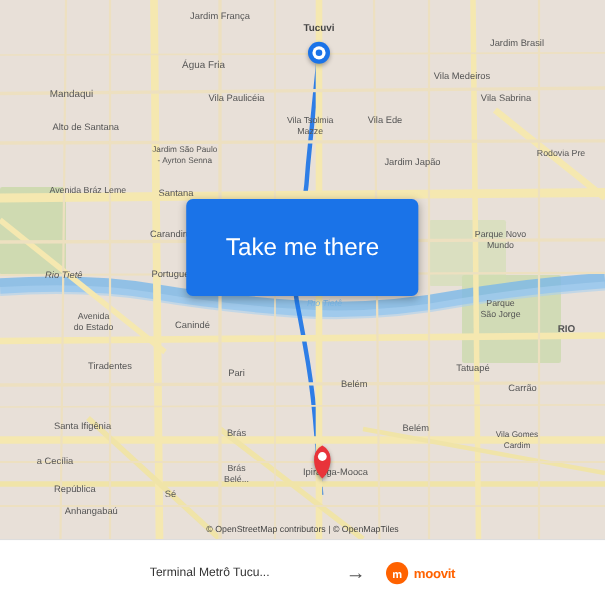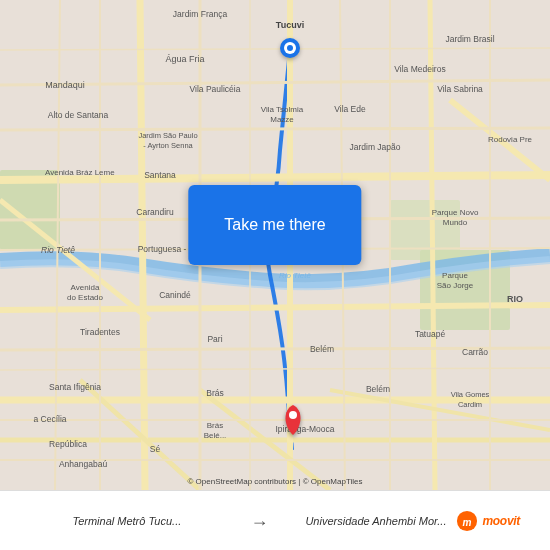--- a/index.html
+++ b/index.html
@@ -30,42 +30,41 @@
     #take-me-there-btn {
       position: absolute;
       left: 50%;
       top: 46%;
       transform: translate(-50%, -50%);
       background: #1a73e8;
       color: white;
       border: none;
       border-radius: 6px;
       padding: 31px 36px;
-      font-size: 16px;
+      font-size: 22px;
       font-weight: 500;
       cursor: pointer;
       white-space: nowrap;
       box-shadow: 0 2px 8px rgba(0,0,0,0.3);
       z-index: 10;
     }
 
     
     #bottom-bar {
       position: absolute;
       bottom: 0;
       left: 0;
       right: 0;
       height: 60px;
       background: white;
       display: flex;
       align-items: center;
-      justify-content: flex-end;
+      justify-content: center;
       padding: 0 30px;
       border-top: 1px solid #ddd;
-      font-style: italic;
     }
 
     #route-from {
       flex: 1;
       font-size: 11px;
       color: #333;
       font-weight: 500;
       max-width: 170px;
       overflow: hidden;
       text-overflow: ellipsis;
@@ -233,21 +232,20 @@
 
     <text x="275" y="484" font-size="8" fill="#444" font-family="Arial" text-anchor="middle">© OpenStreetMap contributors | © OpenMapTiles</text>
   </svg>
 
   <button id="take-me-there-btn">Take me there</button>
 </div>
 
 <div id="bottom-bar">
   <div id="route-from">Terminal Metrô Tucu...</div>
   <div id="route-arrow">→</div>
-  <div id="route-to">Universidade Anhembi Mor...</div>
   <div id="moovit-logo">
     <svg id="moovit-logo-icon" viewBox="0 0 24 24" xmlns="http://www.w3.org/2000/svg">
       <circle cx="12" cy="12" r="11" fill="#ff6200"></circle>
       <text x="12" y="17" font-size="11" fill="white" font-family="Arial" font-weight="bold" text-anchor="middle">m</text>
     </svg>
     <span id="moovit-logo-text">moovit</span>
   </div>
 </div>
 
 </body></html>

